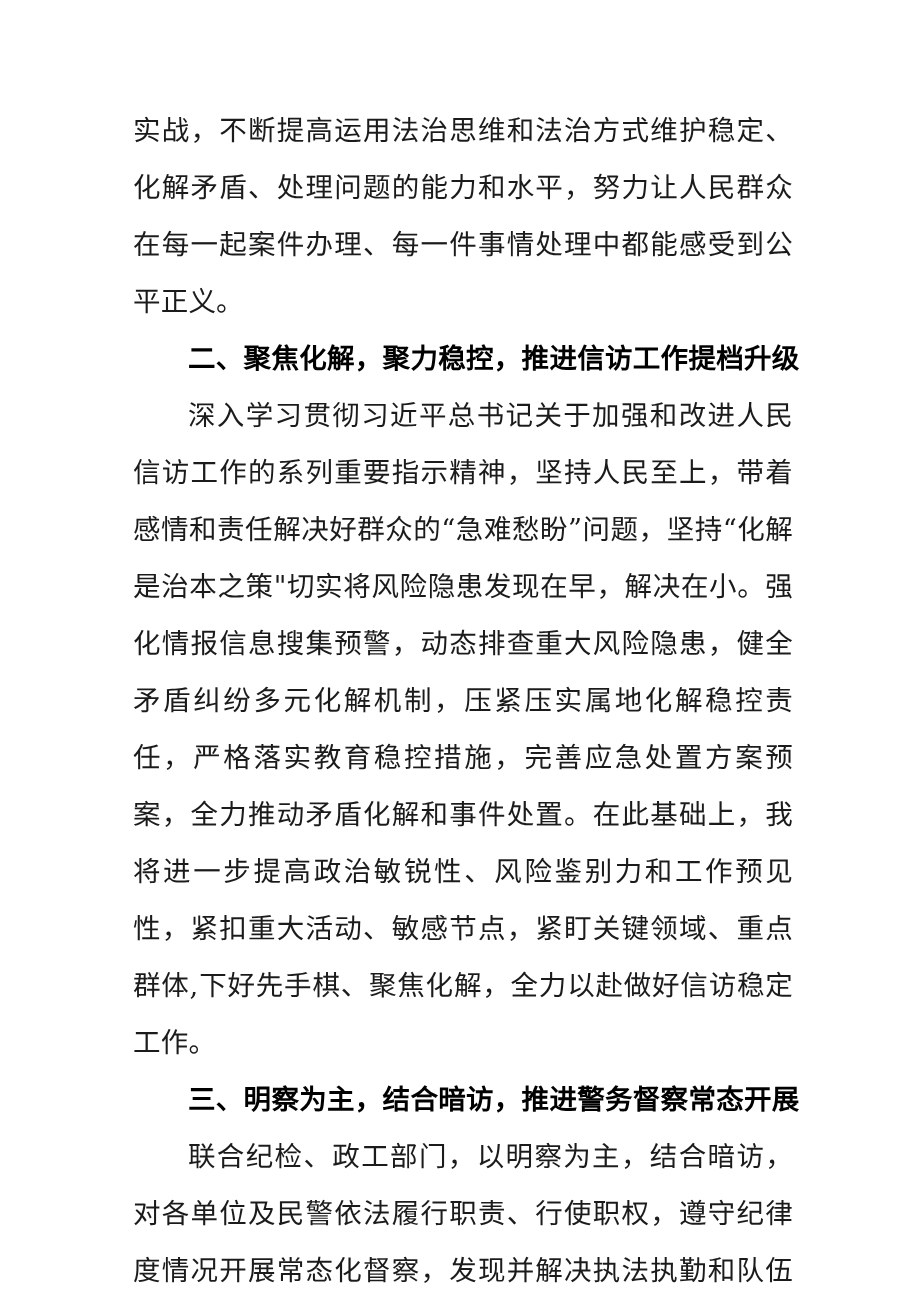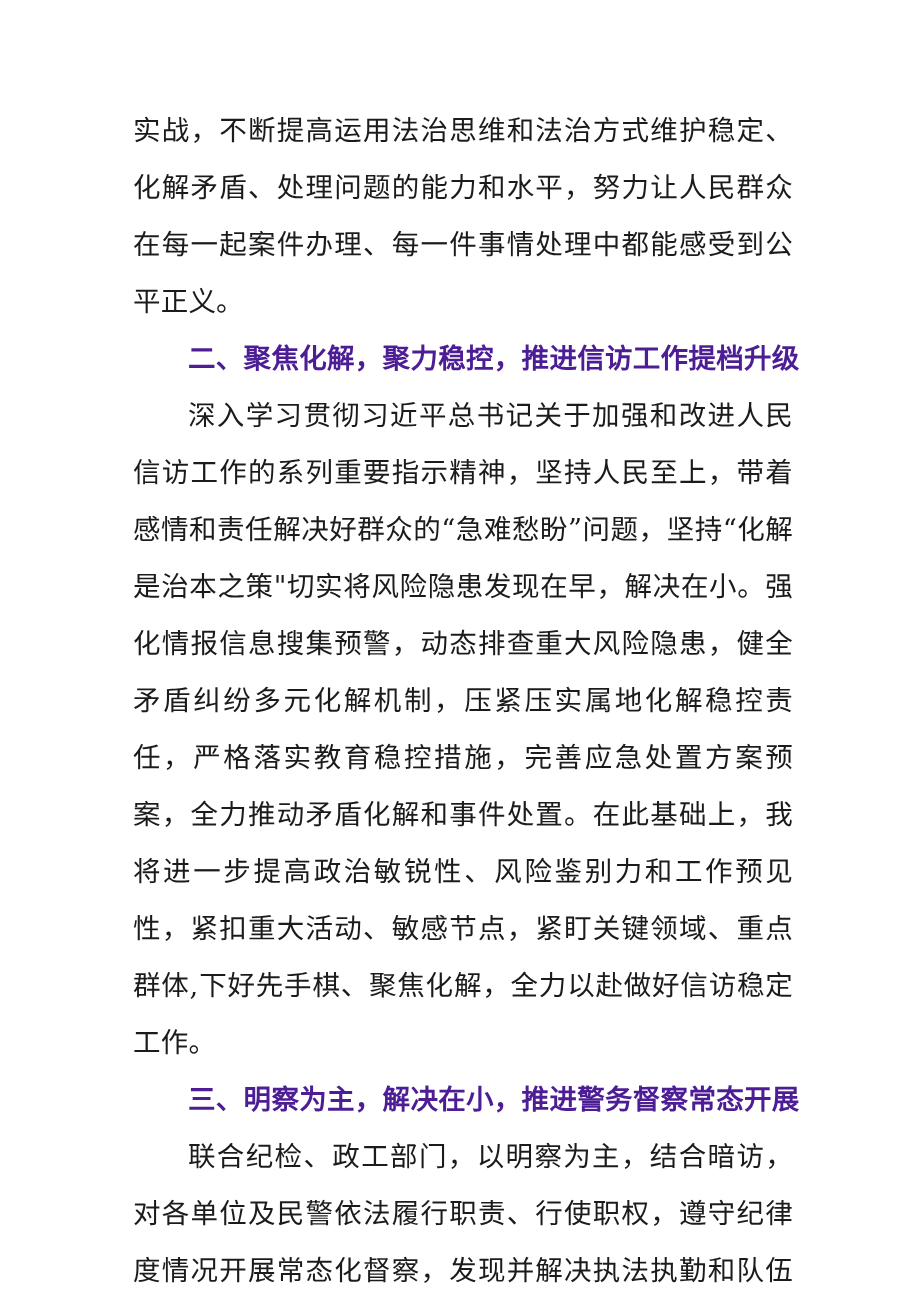--- a/index.html
+++ b/index.html
@@ -43,38 +43,38 @@
 
   .para.no-indent {
     text-indent: 0;
   }
 
   
   .heading {
     font-family: "Liberation Sans", "DejaVu Sans", sans-serif;
     font-size: 27.5px;
     line-height: 57px;
-    color: #4c1d95;
+    color: #000000;
     font-weight: 700;
     margin: 0;
     text-indent: 55px;
     letter-spacing: 0.3px;
     white-space: nowrap;
   }
 </style>
 </head>
 <body>
 
 <div class="page">
   <div class="doc-body">
 
     <p class="para no-indent">实战，不断提高运用法治思维和法治方式维护稳定、化解矛盾、处理问题的能力和水平，努力让人民群众在每一起案件办理、每一件事情处理中都能感受到公平正义。</p>
 
     <h2 class="heading">二、聚焦化解，聚力稳控，推进信访工作提档升级</h2>
 
     <p class="para">深入学习贯彻习近平总书记关于加强和改进人民信访工作的系列重要指示精神，坚持人民至上，带着感情和责任解决好群众的“急难愁盼”问题，坚持“化解是治本之策"切实将风险隐患发现在早，解决在小。强化情报信息搜集预警，动态排查重大风险隐患，健全矛盾纠纷多元化解机制，压紧压实属地化解稳控责任，严格落实教育稳控措施，完善应急处置方案预案，全力推动矛盾化解和事件处置。在此基础上，我将进一步提高政治敏锐性、风险鉴别力和工作预见性，紧扣重大活动、敏感节点，紧盯关键领域、重点群体,下好先手棋、聚焦化解，全力以赴做好信访稳定工作。</p>
 
-    <h2 class="heading">三、明察为主，解决在小，推进警务督察常态开展</h2>
+    <h2 class="heading">三、明察为主，结合暗访，推进警务督察常态开展</h2>
 
     <p class="para">联合纪检、政工部门，以明察为主，结合暗访，对各单位及民警依法履行职责、行使职权，遵守纪律度情况开展常态化督察，发现并解决执法执勤和队伍建设中存在的普遍性问题和突出问题，紧扣主题抓问题、紧盯重点抓关键，提高队伍执行力，促进作风养成，提升队伍建设规范化水平。紧紧围绕接处警、执法办案、服务群众等重要环节强化与业务警种的对接协作，及时发现有案不立、立案不查、查处不力等问题，整改执法安全隐患。以“时</p>
 
   </div>
 </div>
 
 </body></html>

